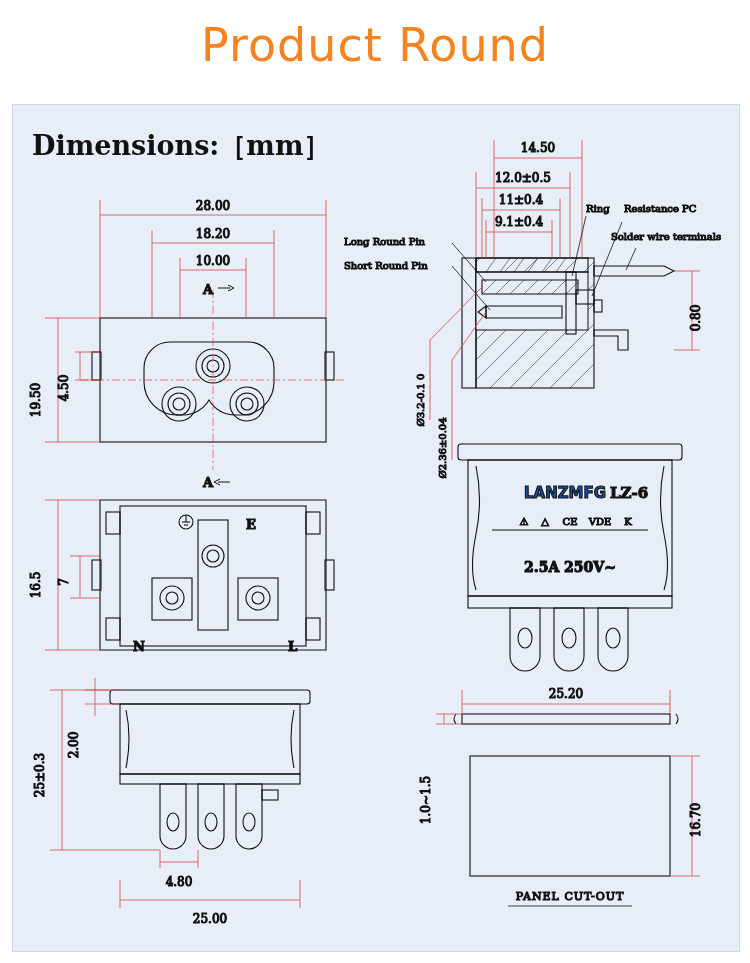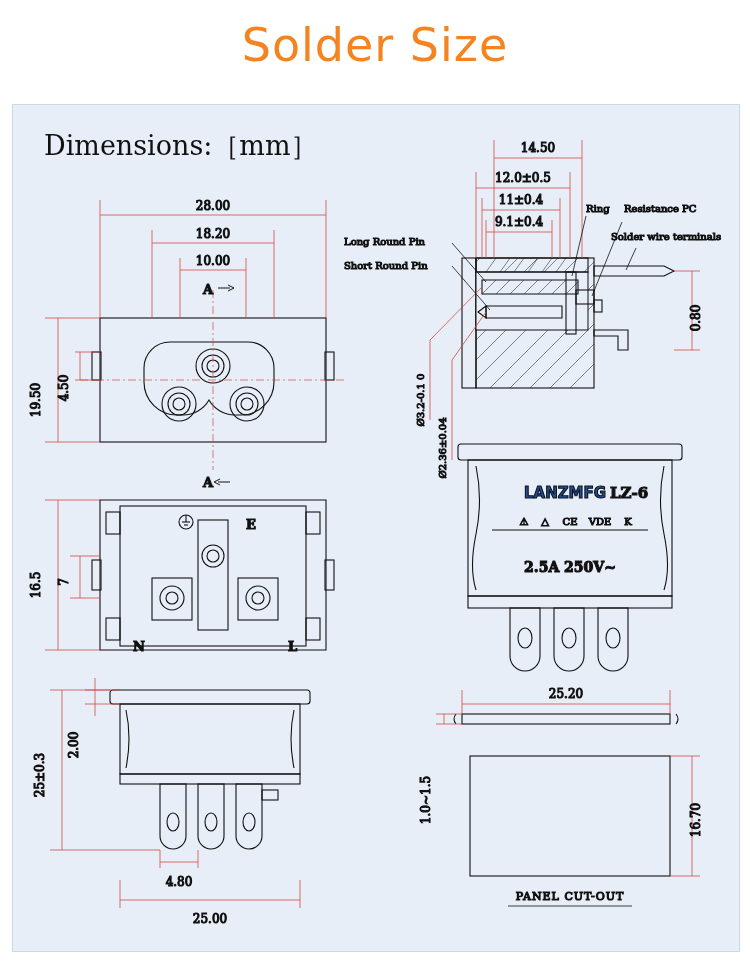--- a/index.html
+++ b/index.html
@@ -18,37 +18,37 @@
     font-family:"DejaVu Sans", sans-serif;
     font-weight:400;
     letter-spacing:1px;
   }
   .panel{
     position:absolute;left:12px;top:104px;width:726px;height:846px;
     background:#e8eef8;
     border:1px solid #cdd7e6;
   }
   .dims-label{
-    position:absolute;left:44px;top:128px;
-    font-size:27px;font-weight:normal;color:#111;
+    position:absolute;left:32px;top:128px;
+    font-size:27px;font-weight:bold;color:#111;
     font-family:"DejaVu Serif", serif;
   }
   svg{position:absolute;left:0;top:0;}
   .lbl{font-family:"DejaVu Serif", serif;font-size:12px;fill:#111;}
   .lbl-s{font-family:"DejaVu Serif", serif;font-size:10px;fill:#111;}
   .lbl-b{font-family:"DejaVu Serif", serif;font-size:13px;fill:#111;font-weight:bold;}
   .brand{font-family:"DejaVu Sans", sans-serif;font-size:15px;font-weight:bold;fill:#1b4fa0;}
   .model{font-family:"DejaVu Serif", serif;font-size:15px;font-weight:bold;fill:#111;}
   .rating{font-family:"DejaVu Serif", serif;font-size:14px;font-weight:bold;fill:#111;}
   .cut{font-family:"DejaVu Serif", serif;font-size:11px;fill:#111;letter-spacing:1px;}
 </style>
 </head>
 <body>
 
-<div class="title">Solder Size</div>
+<div class="title">Product Round</div>
 
 <div class="panel"></div>
 
 <div class="dims-label">Dimensions:［mm］</div>
 
 <svg width="750" height="963">
   <g fill="none" stroke="#111" stroke-width="1.1">
 
     <g>
       <rect x="100" y="318" width="226" height="124"></rect>

